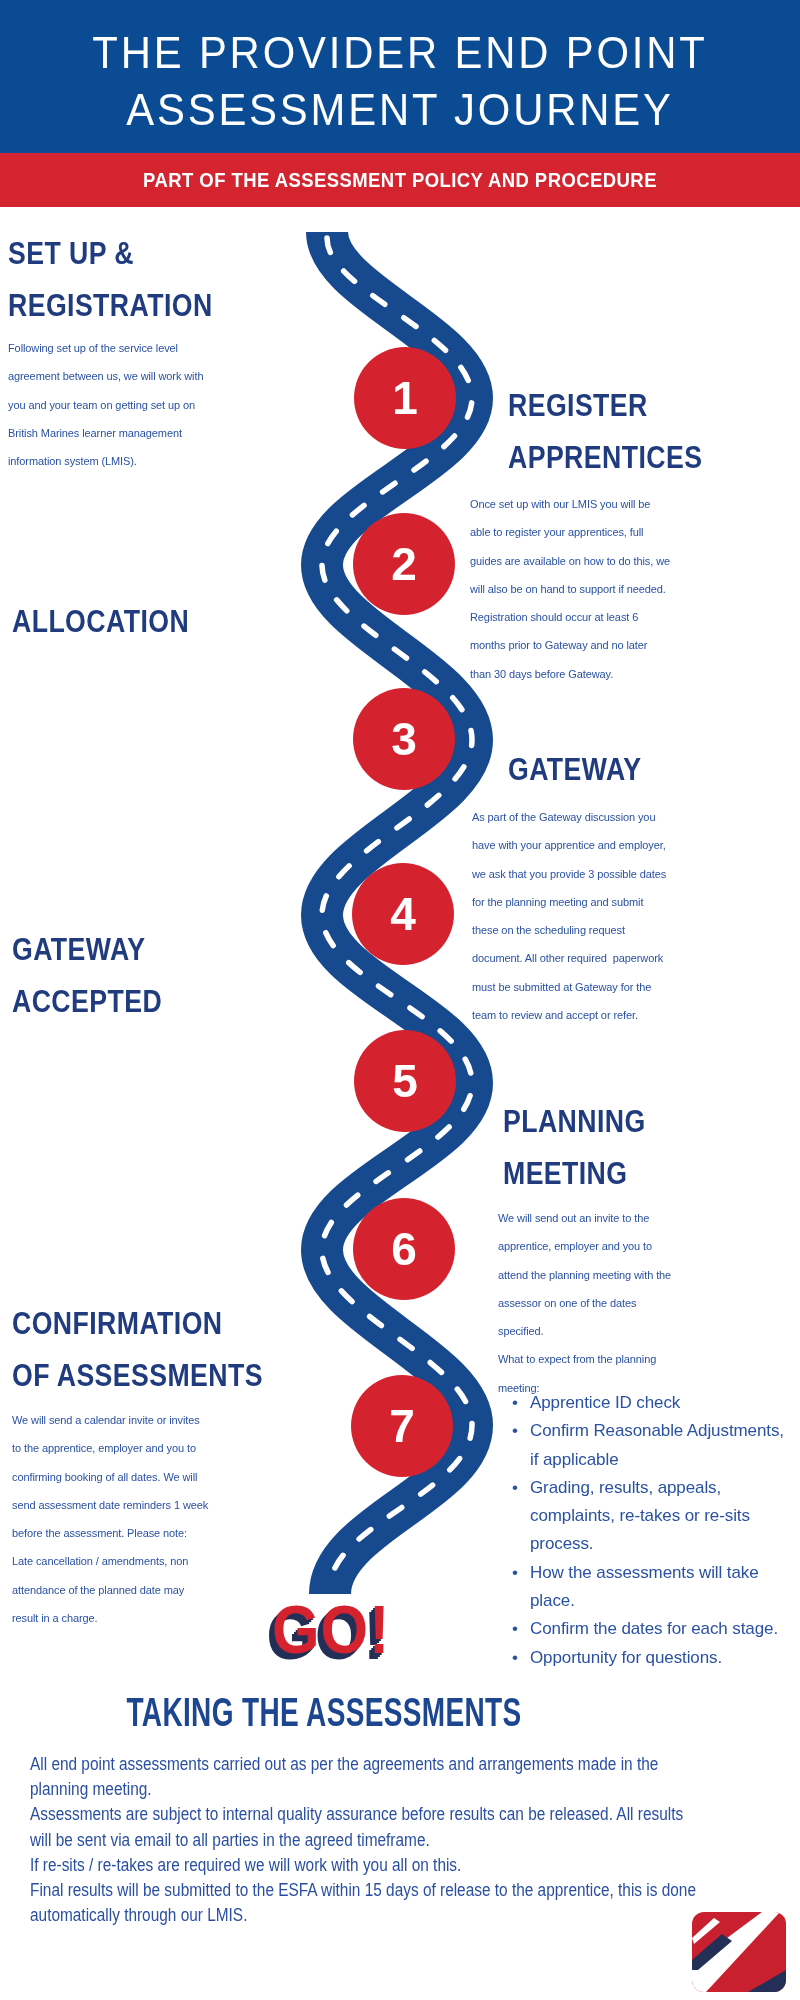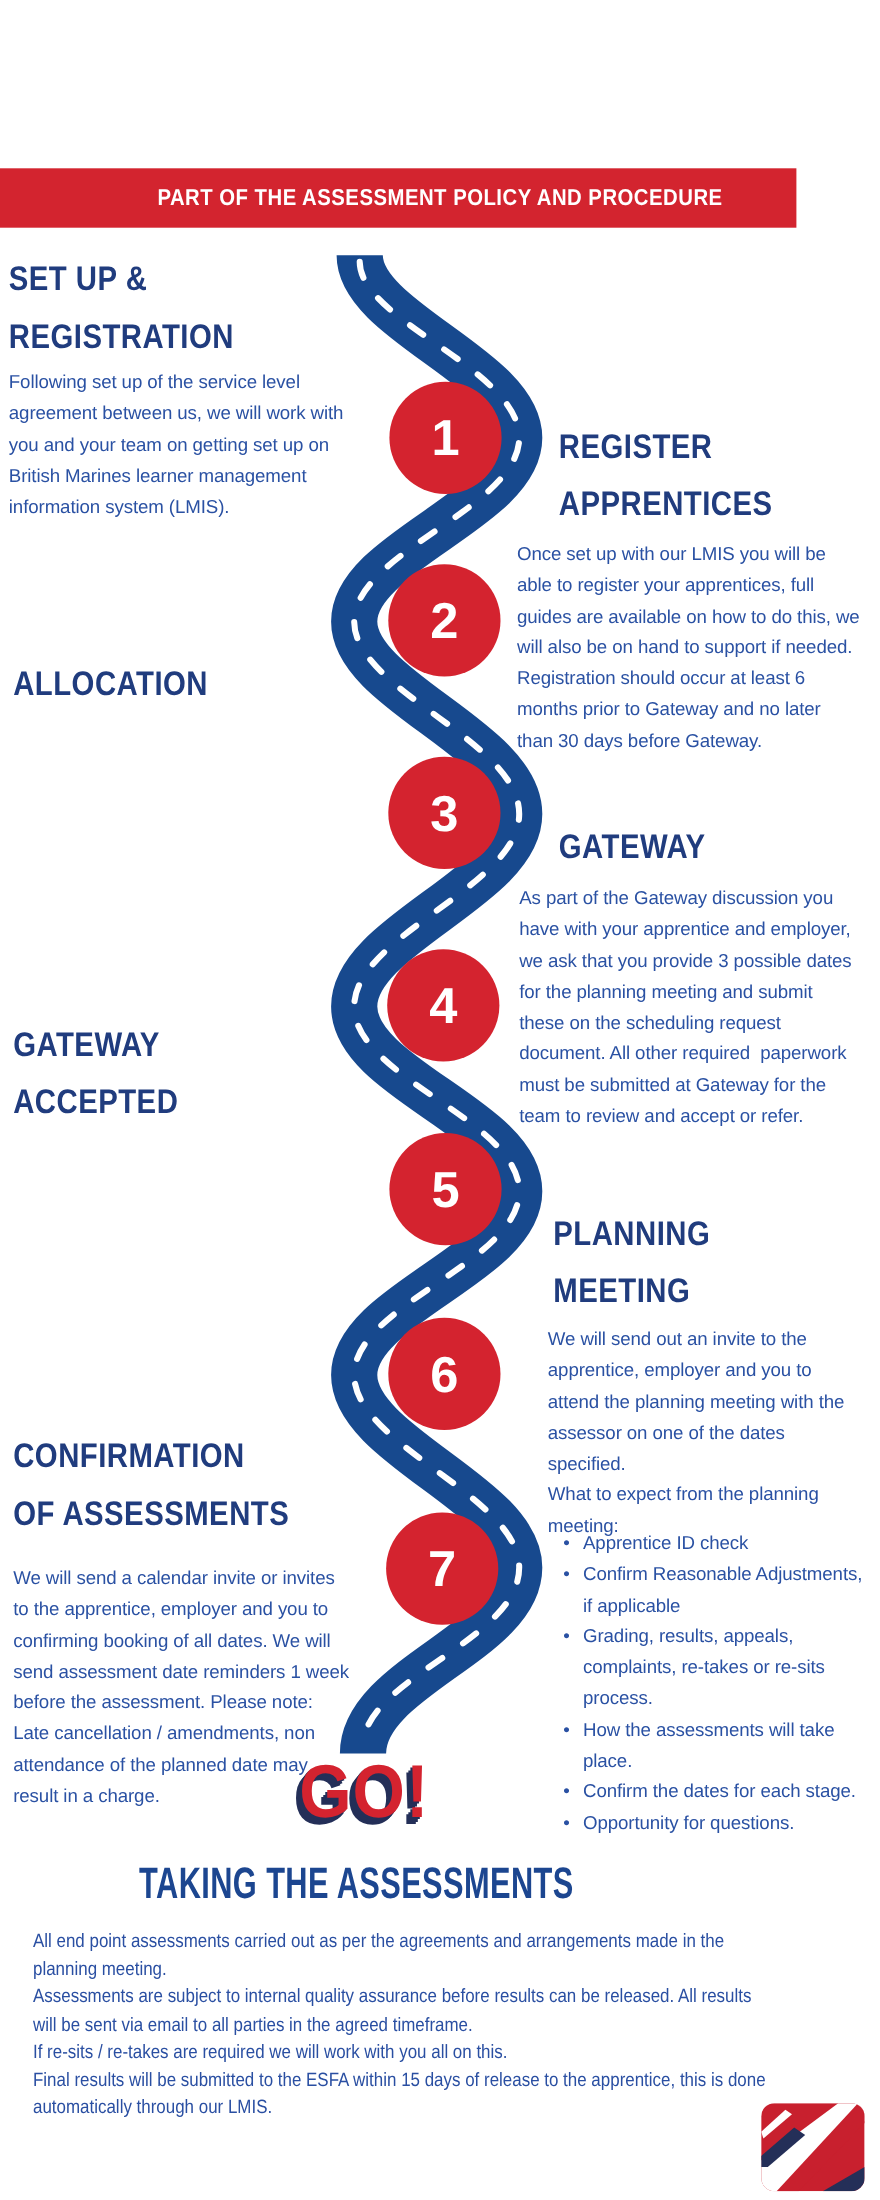--- a/index.html
+++ b/index.html
@@ -3,35 +3,35 @@
 <meta charset="utf-8">
 <style>
   html,body{margin:0;padding:0;background:#ffffff;}
   .page{position:relative;width:800px;height:2000px;background:#ffffff;overflow:hidden;
         font-family:"Liberation Sans",sans-serif;}
   
   .hero{position:absolute;left:0;top:0;width:800px;height:153px;background:#0a4b93;}
   .hero-title{position:absolute;left:0;top:24px;width:800px;text-align:center;color:#ffffff;
         font-size:44px;line-height:57px;font-weight:400;letter-spacing:3px;white-space:pre-wrap;
         transform:scaleX(.95);transform-origin:center top;}
-  .band{position:absolute;left:0;top:153px;width:724px;height:54px;background:#d3242f;}
+  .band{position:absolute;left:0;top:153px;width:800px;height:54px;background:#d3242f;}
   .band-text{position:absolute;left:0;top:15px;width:800px;text-align:center;color:#ffffff;
         font-size:21px;font-weight:bold;letter-spacing:.5px;transform:scaleX(.88);transform-origin:center top;}
   
   .road-svg{position:absolute;left:0;top:0;z-index:1;}
   
   .step{position:absolute;z-index:2;width:102px;height:102px;border-radius:50%;background:#d4232f;
         color:#ffffff;font-size:46px;font-weight:bold;display:flex;align-items:center;justify-content:center;}
   .c1{left:354px;top:347px;} .c2{left:353px;top:513px;} .c3{left:353px;top:688px;}
   .c4{left:352px;top:863px;} .c5{left:354px;top:1030px;} .c6{left:353px;top:1198px;}
   .c7{left:351px;top:1375px;}
   
   .h2{position:absolute;z-index:3;font-weight:bold;font-size:31px;line-height:52px;color:#203c7e;
       white-space:pre-wrap;transform:scaleX(.86);transform-origin:left top;letter-spacing:.5px;}
-  .body{position:absolute;z-index:3;font-size:17px;line-height:28.3px;color:#2a51a3;
+  .body{position:absolute;z-index:3;font-size:11px;line-height:28.3px;color:#2a51a3;
       white-space:pre-wrap;letter-spacing:-.1px;}
   .body-sm{line-height:26px;}
   ul.bullets{position:absolute;z-index:3;left:508px;top:1389px;margin:0;padding:0;list-style:none;width:300px;}
   ul.bullets li{position:relative;padding-left:22px;font-size:17px;line-height:28.3px;color:#2a51a3;
       white-space:pre-wrap;letter-spacing:-.1px;}
   ul.bullets li::before{content:"\2022";position:absolute;left:4px;top:0;color:#2a51a3;font-size:17px;}
   
   .go{position:absolute;z-index:3;left:272px;top:1590px;font-size:68px;font-weight:bold;color:#d4232f;
       letter-spacing:1px;transform:scaleX(.9);transform-origin:left top;
       text-shadow:-2px 2px 0 #242f58,-4px 4px 0 #242f58,-6px 6px 0 #242f58;}
@@ -45,20 +45,24 @@
   .logo{position:absolute;z-index:3;left:520px;top:1910px;}
   .logo-line{font-size:49px;font-weight:bold;line-height:38px;color:#1d4fa0;
       transform:scaleX(.72);transform-origin:left top;letter-spacing:0;}
   .flag{position:absolute;z-index:3;left:692px;top:1912px;}
 </style>
 </head>
 <body>
 
 <div class="page">
 
+  <div class="hero">
+    <div class="hero-title">THE PROVIDER END POINT
+ASSESSMENT JOURNEY</div>
+  </div>
   <div class="band">
     <div class="band-text">PART OF THE ASSESSMENT POLICY AND PROCEDURE</div>
   </div>
 
   <svg class="road-svg" width="800" height="2000" viewBox="0 0 800 2000">
     <path d="M 327 232
       C 327 292, 472 335, 472 398
       C 472 462, 322 502, 322 565
       C 322 628, 472 673, 472 740
       C 472 806, 322 850, 322 915
@@ -135,21 +139,21 @@
 complaints, re-takes or re-sits
 process.</li>
     <li>How the assessments will take
 place.</li>
     <li>Confirm the dates for each stage.</li>
     <li>Opportunity for questions.</li>
   </ul>
 
   <div class="h2" style="left:12px;top:1298px;">CONFIRMATION
 OF ASSESSMENTS</div>
-  <div class="body" style="left:12px;top:1406px;width:370px;margin-top:15px;">We will send a calendar invite or invites
+  <div class="body" style="left:12px;top:1406px;width:370px;">We will send a calendar invite or invites
 to the apprentice, employer and you to
 confirming booking of all dates. We will
 send assessment date reminders 1 week
 before the assessment. Please note:
 Late cancellation / amendments, non
 attendance of the planned date may
 result in a charge.</div>
 
   <div class="go">GO!</div>
 

